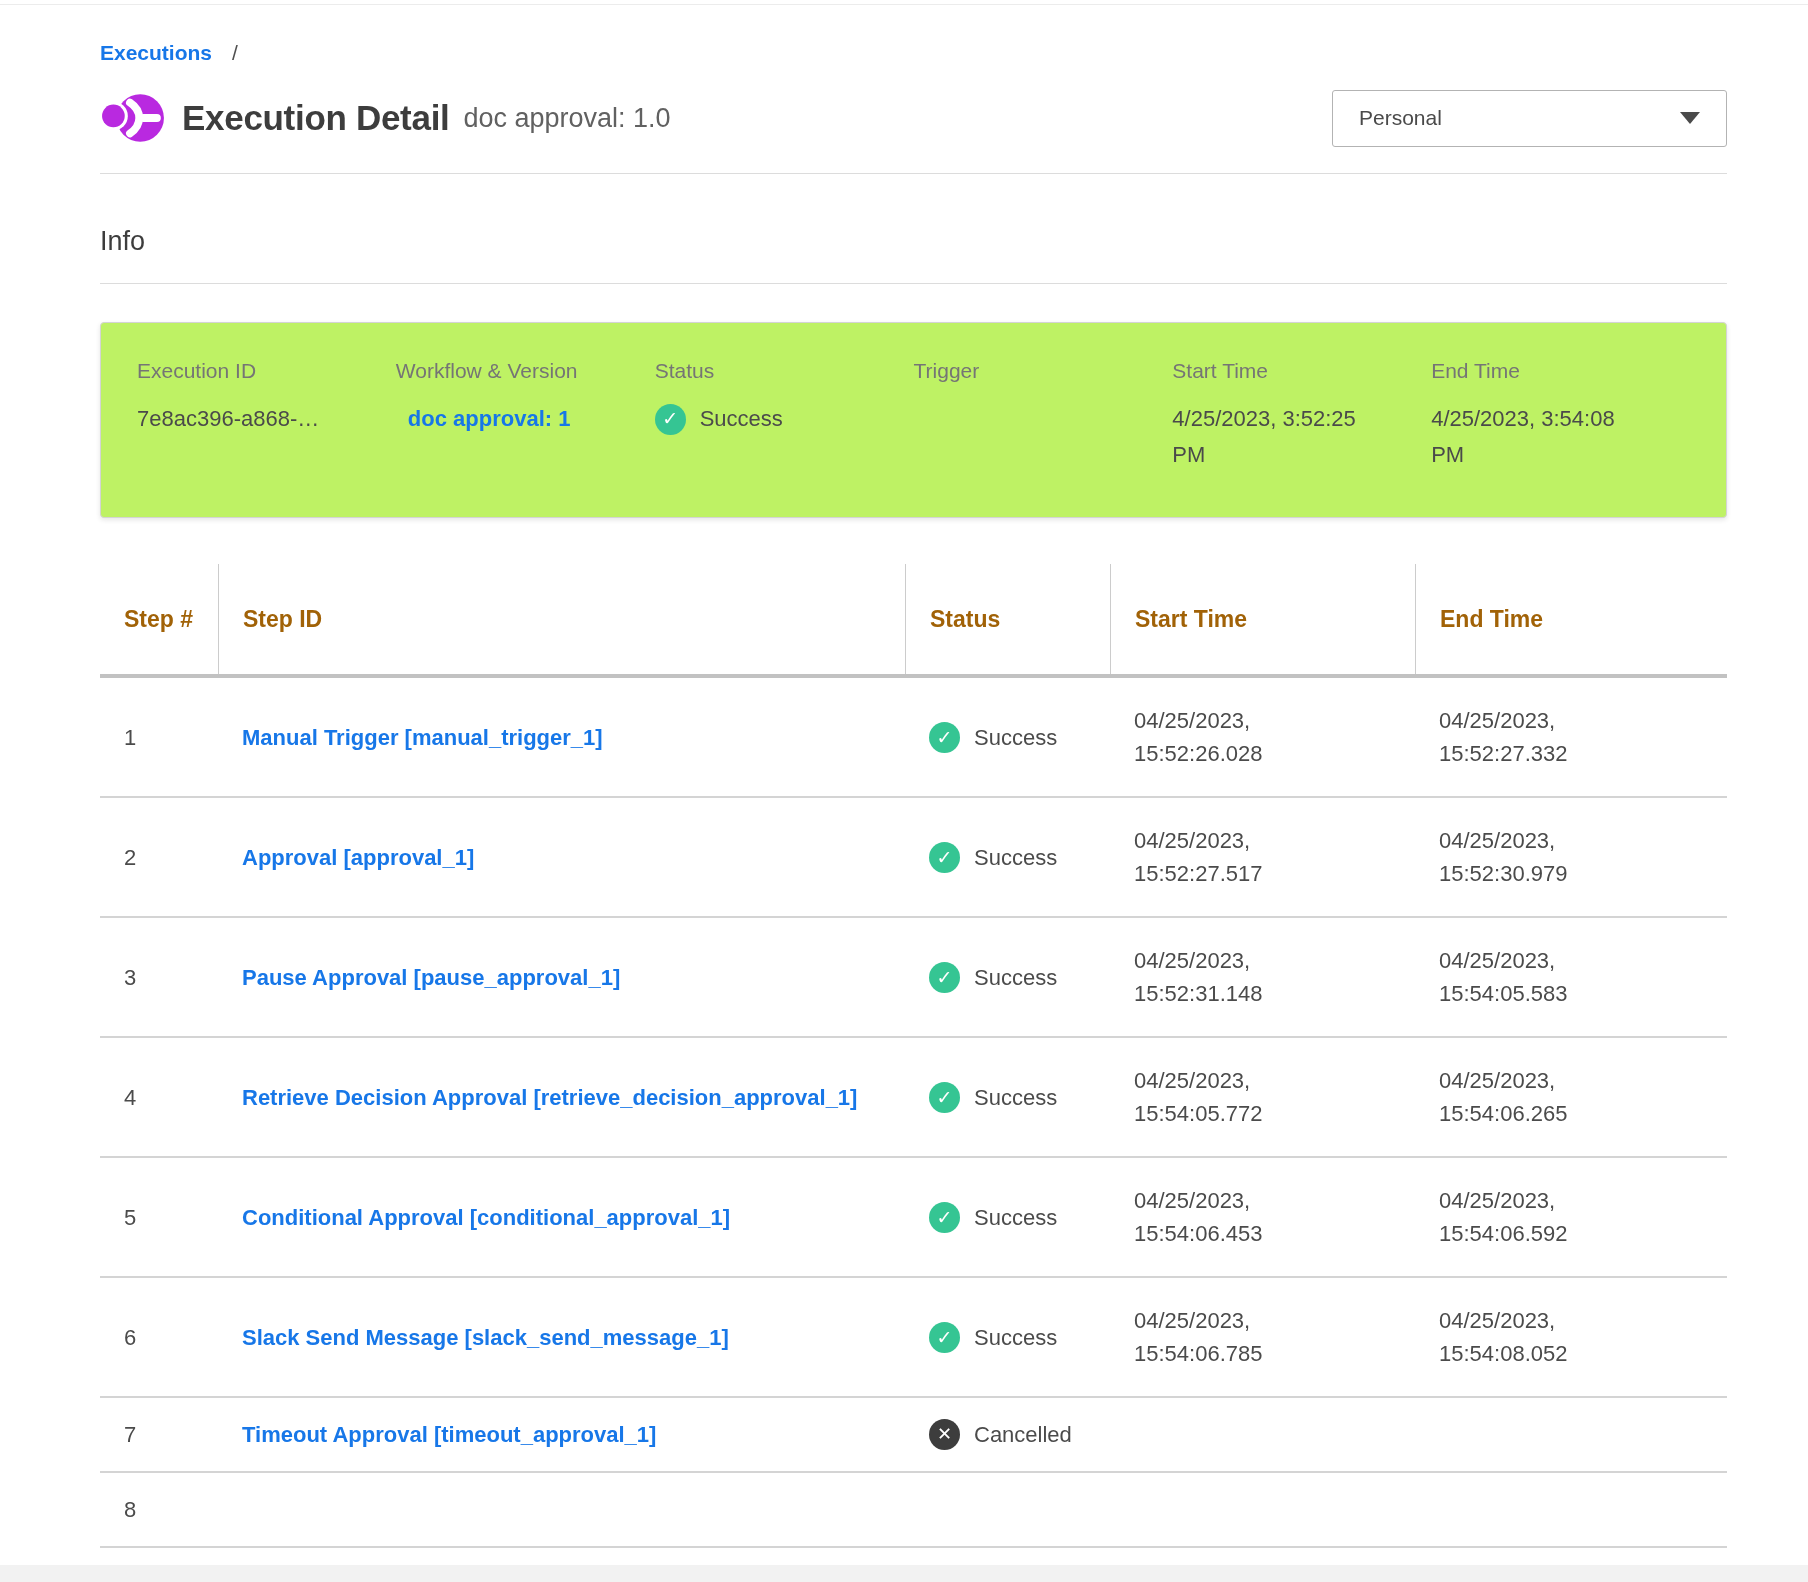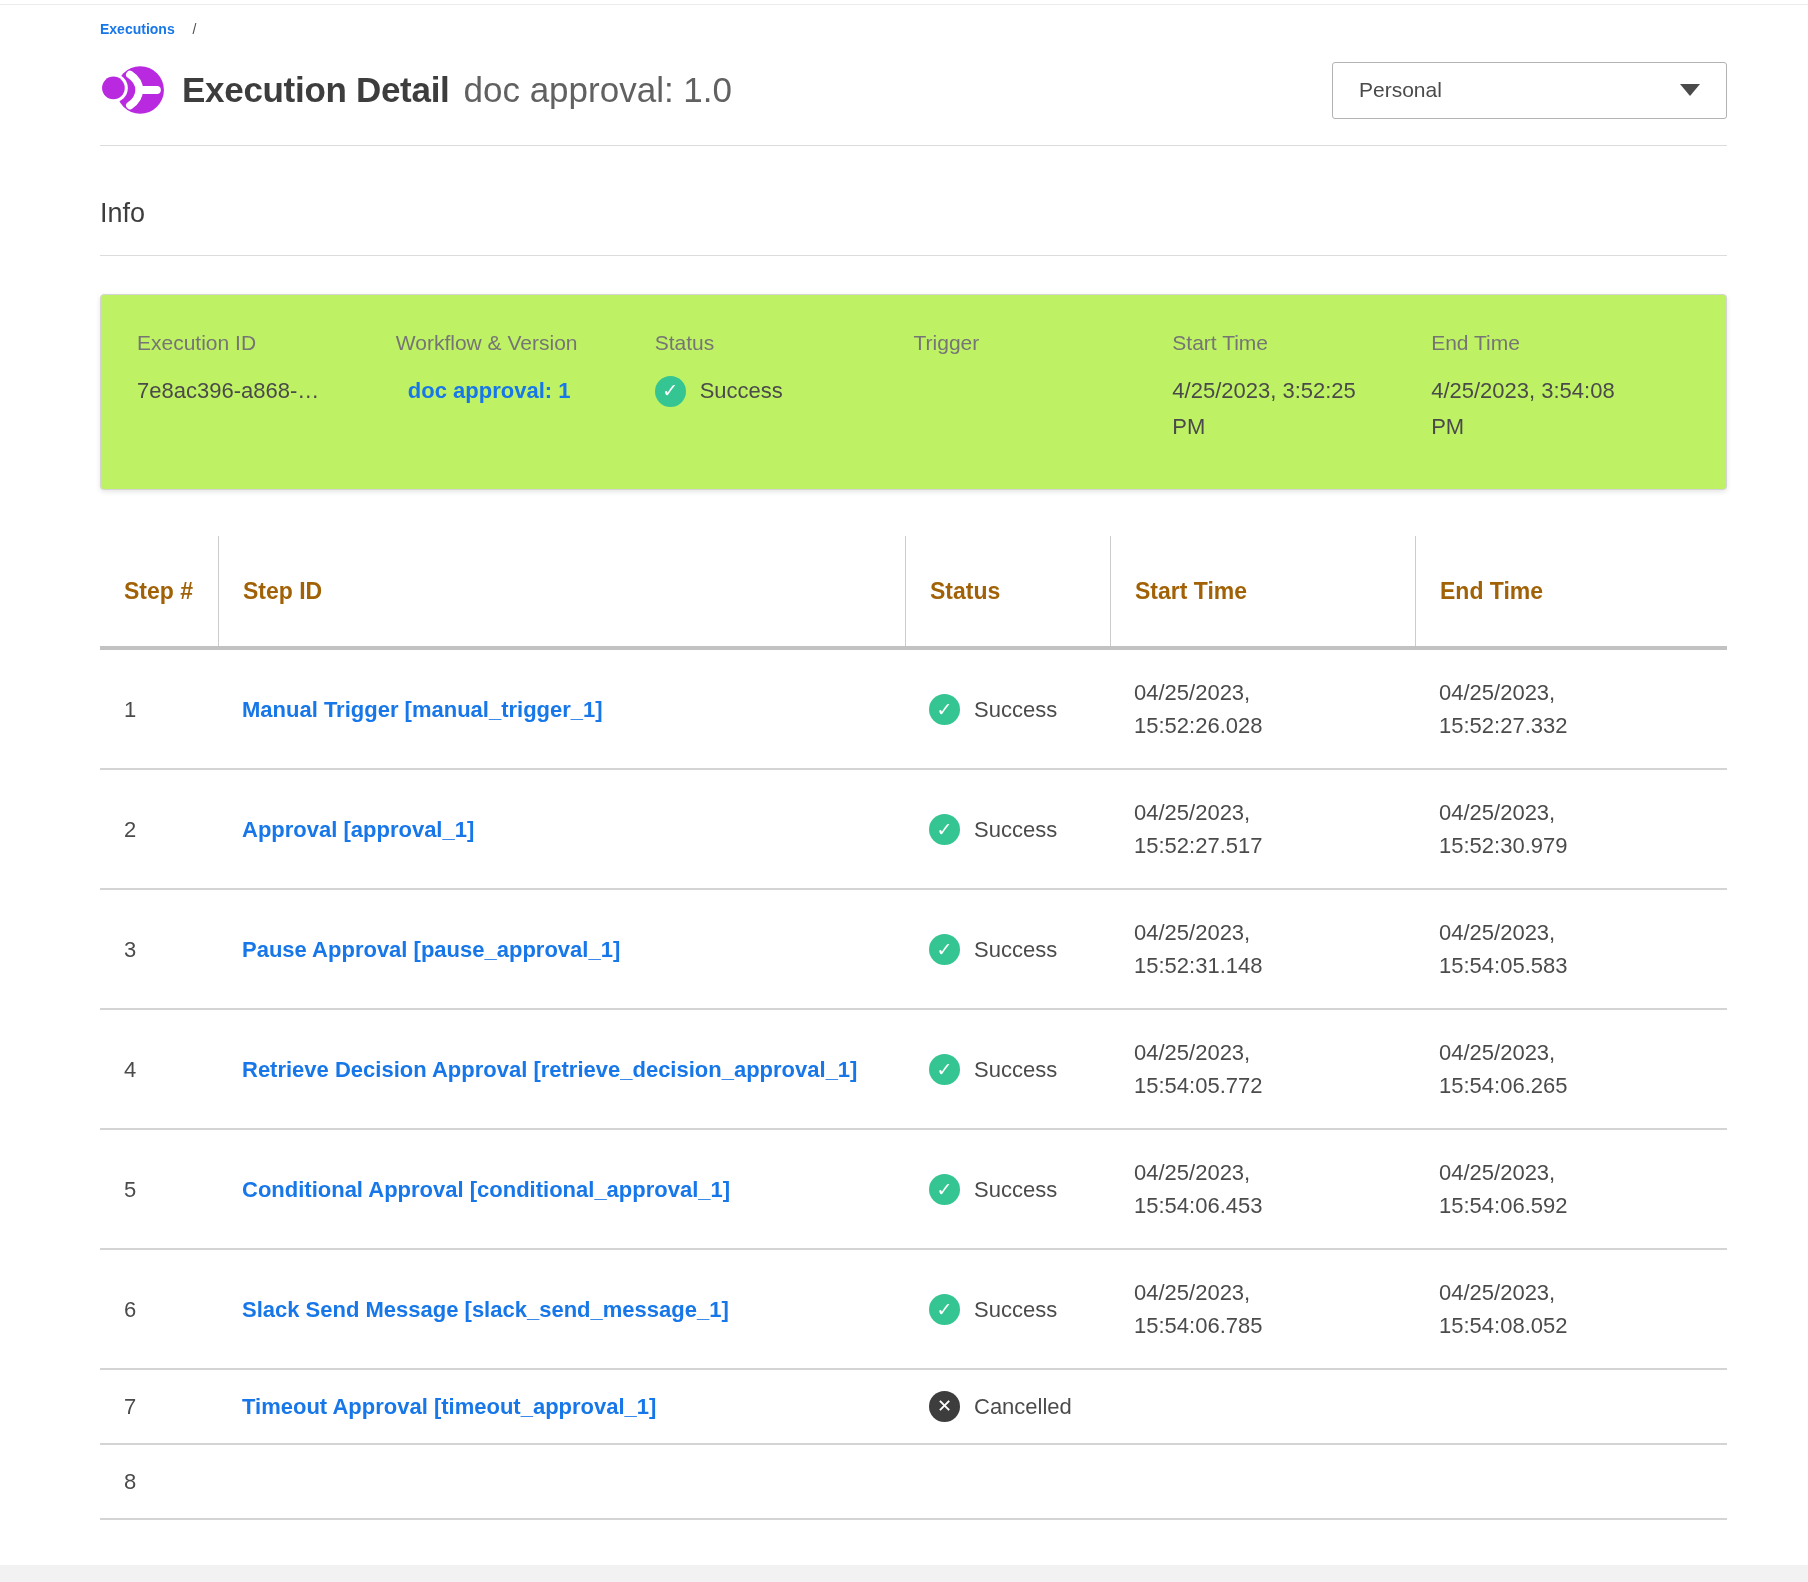--- a/index.html
+++ b/index.html
@@ -9,30 +9,30 @@
     background: #ffffff;
     font-family: "Liberation Sans", "DejaVu Sans", sans-serif;
     color: #4b4b4b;
     position: relative;
     overflow: hidden;
   }
   .top-line { height: 5px; border-bottom: 1px solid #ececec; }
   .content { width: 1627px; margin-left: 100px; }
 
   
-  .breadcrumb { margin-top: 16px; font-size: 14px; }
+  .breadcrumb { margin-top: 36px; font-size: 21px; }
   .breadcrumb .crumb { color: var(--link-blue, #1777e8); font-weight: 600; cursor: pointer; }
   .breadcrumb .sep { color: #4f4f4f; margin-left: 14px; font-weight: 400; }
 
   
   .title-row { margin-top: 24px; display: flex; align-items: center; justify-content: space-between; gap: 36px; }
   .title-left { display: flex; align-items: center; }
   .wf-icon { width: 66px; height: 58px; margin-right: 16px; flex: 0 0 auto; }
   .page-title { font-size: 35px; font-weight: 700; color: #3d3d3d; letter-spacing: -0.3px; }
-  .page-subtitle { font-size: 35px; font-weight: 400; color: #616161; margin-left: 14px; }
+  .page-subtitle { font-size: 27px; font-weight: 400; color: #616161; margin-left: 14px; }
   .project-select {
     width: 395px; height: 57px; border: 1px solid #b3b3b3; border-radius: 3px;
     display: flex; align-items: center; justify-content: space-between;
     padding: 0 26px; cursor: pointer; background: #fff;
   }
   .project-select .sel-value { font-size: 21px; color: #4a4a4a; }
   .caret-down { width: 0; height: 0; border-left: 10px solid transparent; border-right: 10px solid transparent; border-top: 12px solid #4a4a4a; }
 
   .divider { border: 0; border-top: 1px solid #dcdcdc; }
   .divider-title { margin-top: 26px; }

